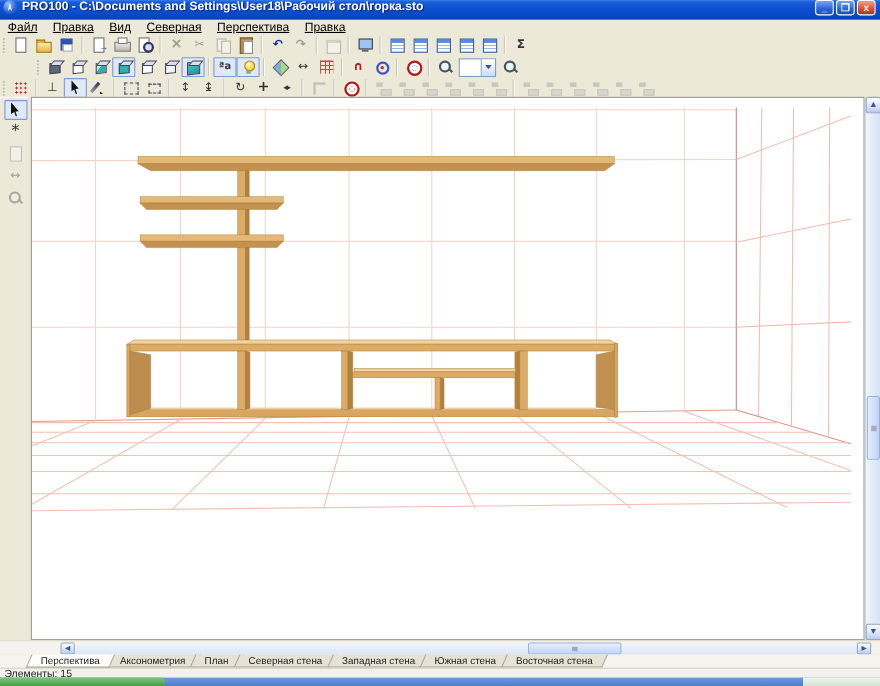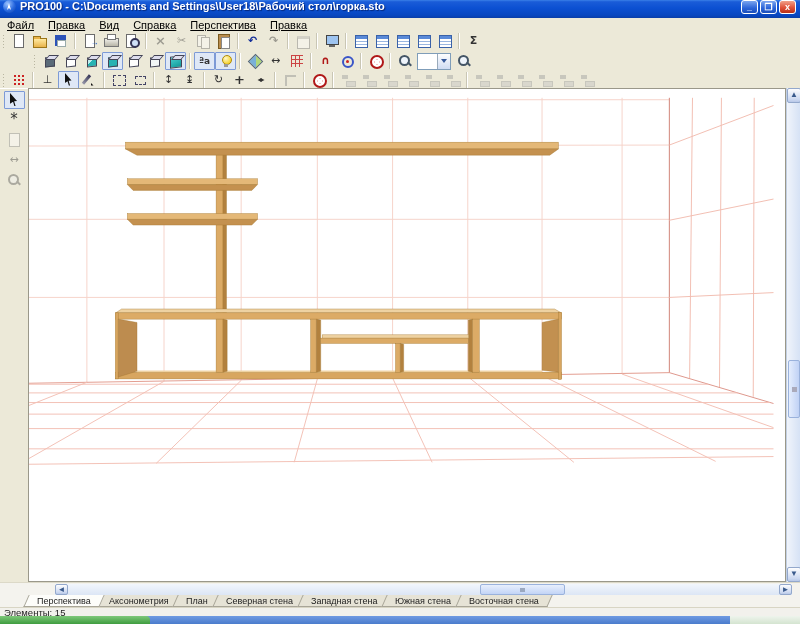--- a/index.html
+++ b/index.html
@@ -157,21 +157,21 @@
       <span class="wbtn">_</span>
       <span class="wbtn">❐</span>
       <span class="wbtn close">x</span>
     </span>
   </div>
 
   <div class="menubar" id="menubar">
       <span class="menu-item">Файл</span>
       <span class="menu-item">Правка</span>
       <span class="menu-item">Вид</span>
-      <span class="menu-item">Справка</span>
+      <span class="menu-item">Северная</span>
       <span class="menu-item">Перспектива</span>
       <span class="menu-item">Правка</span>
     </div>
 
   <div class="tbar" id="tb1">
       <span class="grip"></span>
       <span class="tbtn">
         <span class="ic g-page"></span>
       </span>
       <span class="tbtn">

